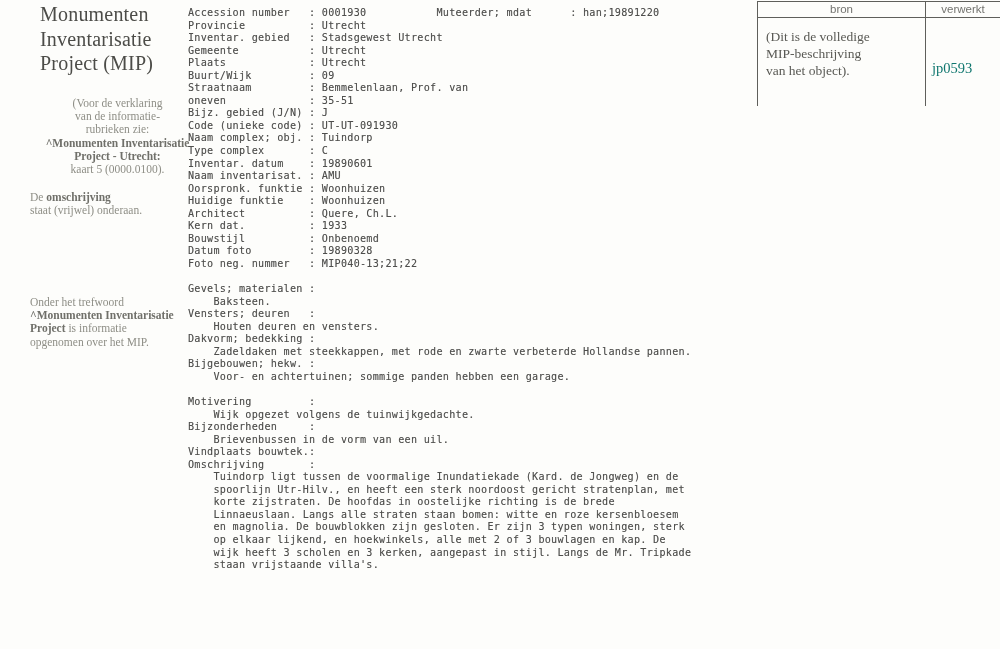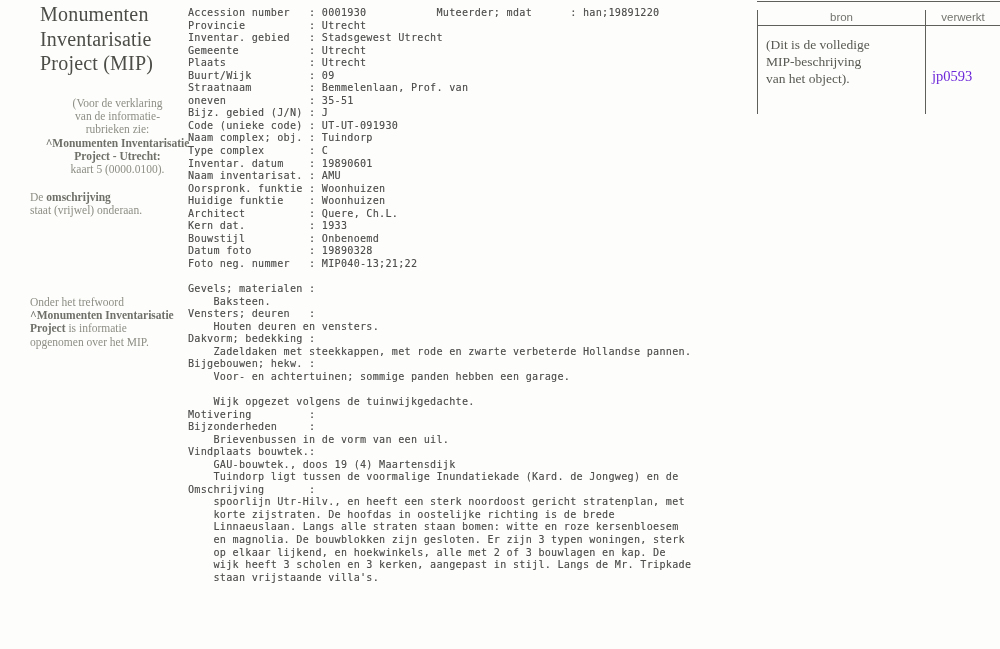--- a/index.html
+++ b/index.html
@@ -46,31 +46,31 @@
     border-top:1.5px solid #5f5f5b;
   }
   .stamp-row { display:flex; }
   .stamp-c1 { width:168px; border-left:1.5px solid #5f5f5b; box-sizing:border-box; }
   .stamp-c2 { flex:1; border-left:1.5px solid #5f5f5b; box-sizing:border-box; }
   .stamp-head .stamp-c1, .stamp-head .stamp-c2 {
     border-bottom:1.5px solid #5f5f5b;
     height:16px;
     font-family:"Liberation Sans", sans-serif;
     font-size:11.5px; line-height:15px;
-    color:#73736f; text-align:center;margin-top:8px;
+    color:#73736f; text-align:center;
   }
   .stamp-body .stamp-c1, .stamp-body .stamp-c2 { height:88px; }
   .stamp-note {
     padding:10px 4px 0 8px;
     font-size:13.5px; line-height:17px;
     color:#595954;
   }
   .stamp-code {
     margin-top:42px; padding-left:6px;
-    font-size:14.5px; color:#6d28d9;
+    font-size:14.5px; color:#0f766e;
   }
 </style>
 </head>
 <body>
 
 <div class="page">
 
   <div class="sidebar">
     <div class="title">
       <div>Monumenten</div>
@@ -125,28 +125,27 @@
       <div class="rec-line"></div>
       <div class="rec-line">Gevels; materialen :</div>
       <div class="rec-line">    Baksteen.</div>
       <div class="rec-line">Vensters; deuren   :</div>
       <div class="rec-line">    Houten deuren en vensters.</div>
       <div class="rec-line">Dakvorm; bedekking :</div>
       <div class="rec-line">    Zadeldaken met steekkappen, met rode en zwarte verbeterde Hollandse pannen.</div>
       <div class="rec-line">Bijgebouwen; hekw. :</div>
       <div class="rec-line">    Voor- en achtertuinen; sommige panden hebben een garage.</div>
       <div class="rec-line"></div>
+      <div class="rec-line">Motivering         :</div>
       <div class="rec-line">    Wijk opgezet volgens de tuinwijkgedachte.</div>
-      <div class="rec-line">Motivering         :</div>
       <div class="rec-line">Bijzonderheden     :</div>
       <div class="rec-line">    Brievenbussen in de vorm van een uil.</div>
       <div class="rec-line">Vindplaats bouwtek.:</div>
-      <div class="rec-line">    GAU-bouwtek., doos 19 (4) Maartensdijk</div>
+      <div class="rec-line">Omschrijving       :</div>
       <div class="rec-line">    Tuindorp ligt tussen de voormalige Inundatiekade (Kard. de Jongweg) en de</div>
-      <div class="rec-line">Omschrijving       :</div>
       <div class="rec-line">    spoorlijn Utr-Hilv., en heeft een sterk noordoost gericht stratenplan, met</div>
       <div class="rec-line">    korte zijstraten. De hoofdas in oostelijke richting is de brede</div>
       <div class="rec-line">    Linnaeuslaan. Langs alle straten staan bomen: witte en roze kersenbloesem</div>
       <div class="rec-line">    en magnolia. De bouwblokken zijn gesloten. Er zijn 3 typen woningen, sterk</div>
       <div class="rec-line">    op elkaar lijkend, en hoekwinkels, alle met 2 of 3 bouwlagen en kap. De</div>
       <div class="rec-line">    wijk heeft 3 scholen en 3 kerken, aangepast in stijl. Langs de Mr. Tripkade</div>
       <div class="rec-line">    staan vrijstaande villa's.</div>
     </div>
 
   <div class="stamp">

